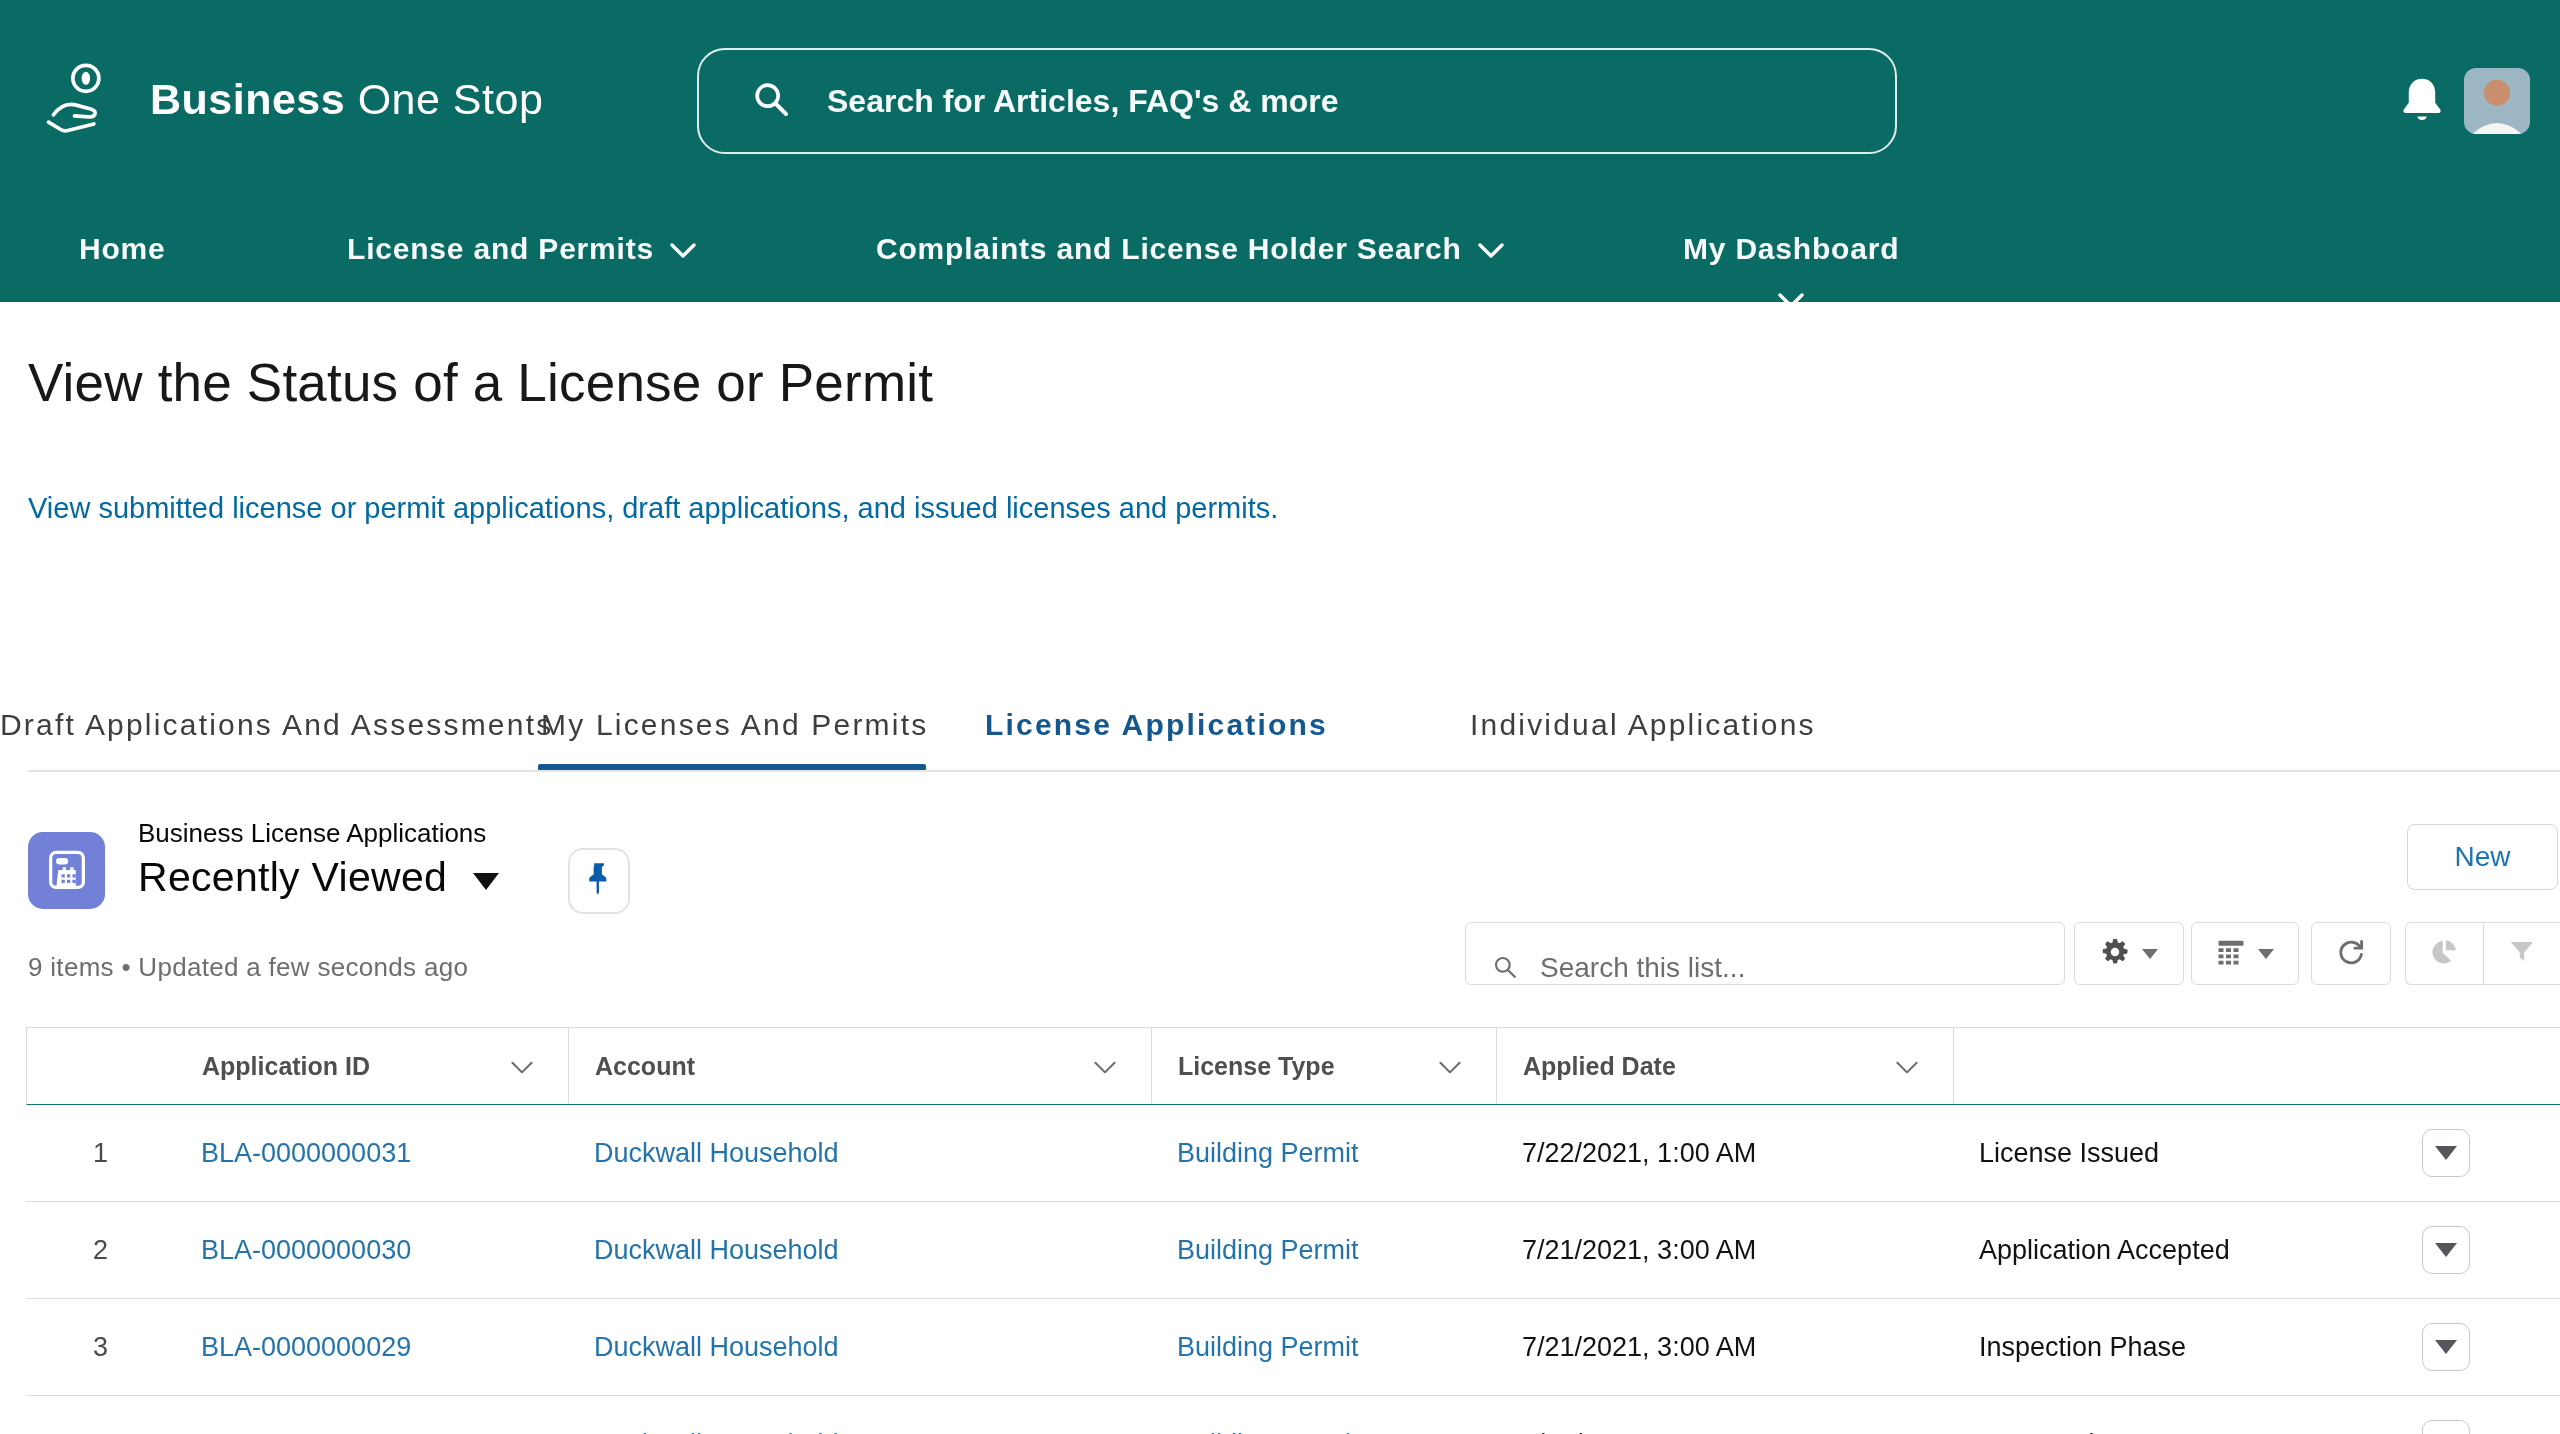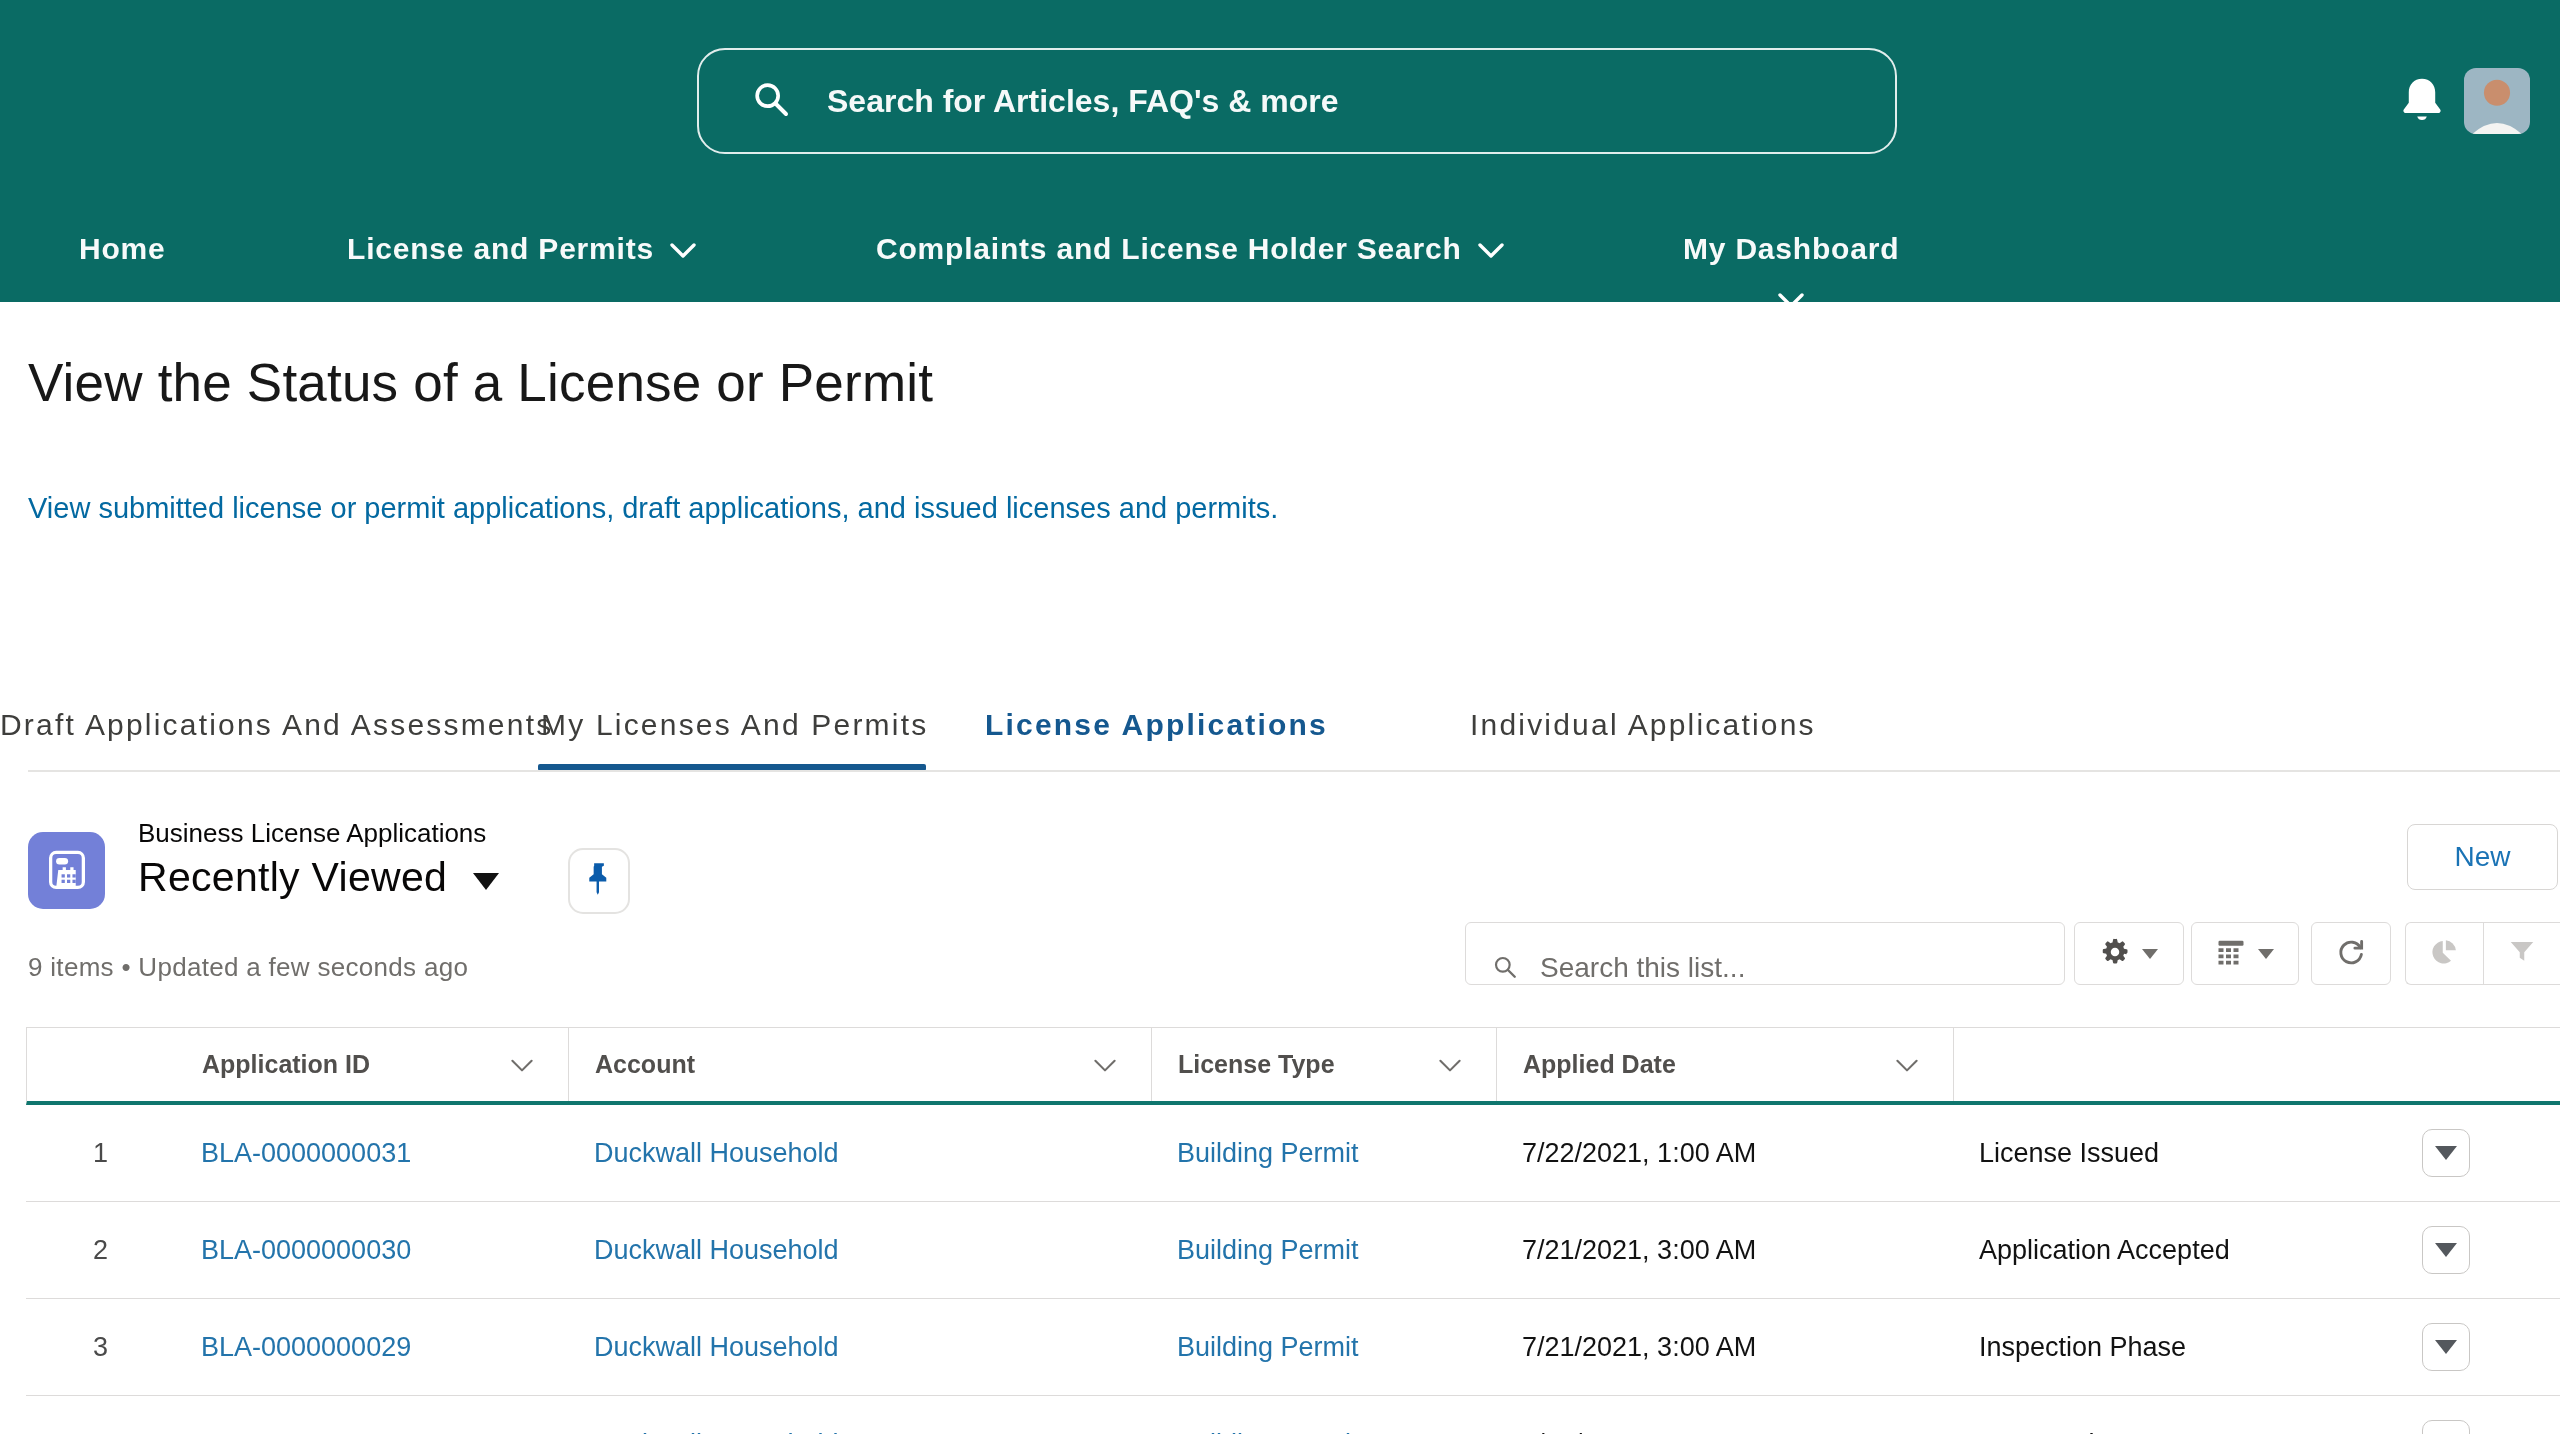--- a/index.html
+++ b/index.html
@@ -93,41 +93,52 @@
   .ctl-group  { position: absolute; left: 2405px; top: 922px; width: 155px; height: 63px;
                 background: #fff; border: 1px solid #dddbda; border-radius: 6px 0 0 6px; border-right: none;
                 display: flex; }
   .ctl-seg { flex: 1; display: flex; align-items: center; justify-content: center; cursor: default; }
   .ctl-seg + .ctl-seg { border-left: 1px solid #dddbda; }
   .ctl-seg svg { width: 30px; height: 30px; }
 
   
   .tbl { position: absolute; left: 26px; top: 1027px; width: 2534px; }
   .tgrid { display: grid; grid-template-columns: 149px 393px 583px 345px 457px 452px 155px; }
-  .thead { height: 78px; border-top: 1px solid #dddbda; border-bottom: 4px solid #0f766e;
+  .thead { height: 78px; border-top: 1px solid #dddbda; border-bottom: 1px solid #0f766e;
            border-left: 1px solid #dddbda; }
   .th { display: flex; align-items: center; justify-content: space-between;
         padding: 0 34px 0 26px; font-size: 25px; font-weight: 700; color: #514f4d;
         border-right: 1px solid #dddbda; cursor: pointer; white-space: nowrap; }
   .th svg { width: 24px; height: 14px; flex: none; margin-left: 10px; }
   .th-num, .th-action { border: none; }
   .tr { height: 97px; border-bottom: 1px solid #dddbda; align-items: center; font-size: 27px; color: #121212; }
   .td { padding-left: 26px; white-space: nowrap; overflow: hidden; }
   .td-num { text-align: center; color: #4a4a4a; padding-left: 0; }
   .td a { color: #2374ab; text-decoration: none; cursor: pointer; }
   .row-action { margin-left: 17px; width: 48px; height: 48px; background: #fff;
                 border: 1px solid #c9c7c5; border-radius: 10px;
                 display: flex; align-items: center; justify-content: center; cursor: pointer; }
   .row-action .tri { width: 0; height: 0; border-left: 11px solid transparent;
                      border-right: 11px solid transparent; border-top: 14px solid #54585d; }
 </style>
 </head>
 <body>
 
 <div class="hdr">
+  <div class="brand">
+    <span>
+      <svg viewBox="0 0 48 48" fill="none" stroke="#fff" stroke-width="2.3" stroke-linecap="round" stroke-linejoin="round">
+        <circle cx="27" cy="12.5" r="8"></circle>
+        <ellipse cx="27" cy="12.5" rx="2.6" ry="4" fill="#fff" stroke="none"></ellipse>
+        <path d="M7 35 q6 -8 14 -6 l9 2.4 q3.4 1 2.6 3.2 q-.7 2 -4 1.6 l-8.6 -.6"></path>
+        <path d="M4 39.5 l7.5 4.5 q2 1.2 4.4.6 l16 -4"></path>
+      </svg>
+    </span>
+    <span class="brand-text"><b>Business</b><span> One Stop</span></span>
+  </div>
 
   <div class="hdr-search">
     <span>
       <svg viewBox="0 0 24 24">
           <circle cx="10" cy="10" r="6.3" fill="none" stroke="#fff" stroke-width="2.2"></circle>
           <line x1="15" y1="15" x2="21" y2="21" stroke="#fff" stroke-width="2.4" stroke-linecap="round"></line>
         </svg>
     </span>
     <input type="text" placeholder="Search for Articles, FAQ's &amp; more" style="">
   </div>

